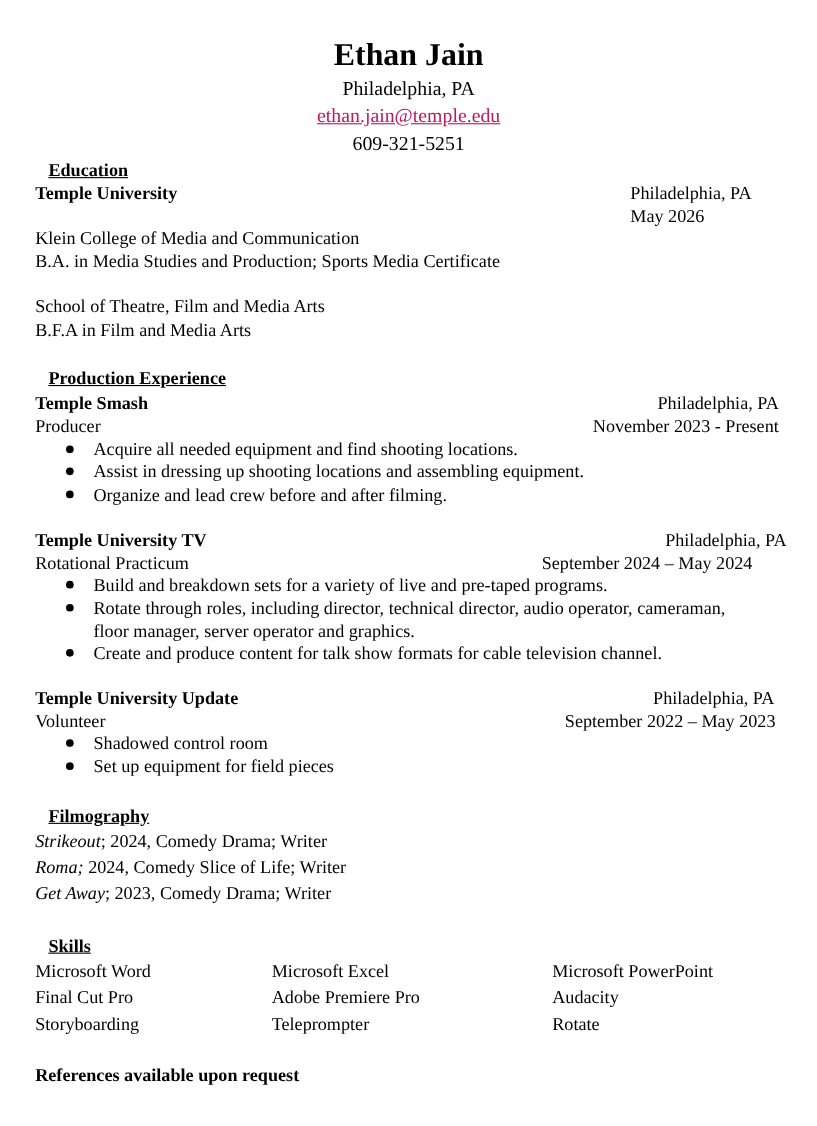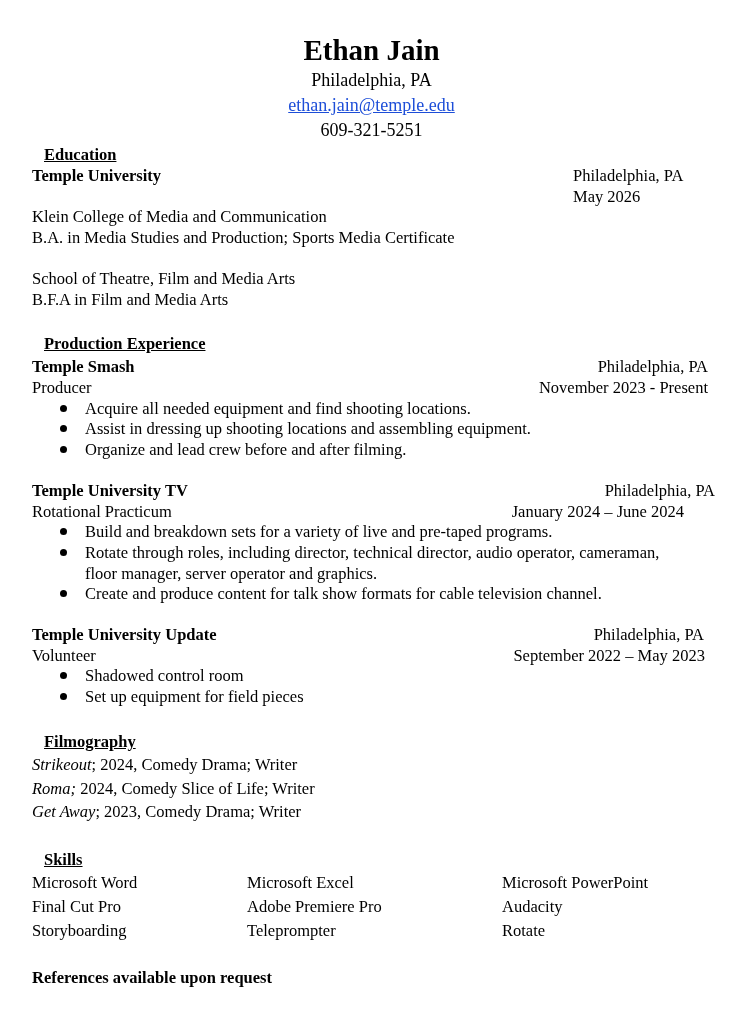--- a/index.html
+++ b/index.html
@@ -5,21 +5,21 @@
   html, body { margin: 0; padding: 0; background: #ffffff; }
   body {
     width: 743px; height: 1024px; position: relative; overflow: hidden;
     font-family: "Liberation Serif", "DejaVu Serif", serif;
     color: #000; font-size: 16.5px;
   }
   .abs { position: absolute; white-space: nowrap; line-height: 1; }
   .center { left: 0; width: 743px; text-align: center; }
   .name { font-size: 29px; font-weight: bold; top: 36px; }
   .contact { font-size: 18px; }
-  .email { color: #1d4ed8; text-decoration: underline; }
+  .email { color: #be185d; text-decoration: underline; }
   .b { font-weight: bold; }
   .u { text-decoration: underline; margin-left: 12px; }
   .i { font-style: italic; }
   .right { text-align: right; }
   .bullet-dot {
     position: absolute; width: 7px; height: 7px; border-radius: 50%;
     background: #000;
   }
 </style>
 </head>
@@ -48,21 +48,21 @@
 <span class="bullet-dot" style="left:60px;top:405px"></span>
 <div class="abs" style="left:85px;top:401px">Acquire all needed equipment and find shooting locations.</div>
 <span class="bullet-dot" style="left:60px;top:425px"></span>
 <div class="abs" style="left:85px;top:421px">Assist in dressing up shooting locations and assembling equipment.</div>
 <span class="bullet-dot" style="left:60px;top:446px"></span>
 <div class="abs" style="left:85px;top:442px">Organize and lead crew before and after filming.</div>
 
 <div class="abs b" style="left:32px;top:483px">Temple University TV</div>
 <div class="abs right" style="right:28px;top:483px">Philadelphia, PA</div>
 <div class="abs" style="left:32px;top:504px">Rotational Practicum</div>
-<div class="abs right" style="right:59px;top:504px">January 2024 – June 2024</div>
+<div class="abs right" style="right:59px;top:504px">September 2024 – May 2024</div>
 <span class="bullet-dot" style="left:60px;top:528px"></span>
 <div class="abs" style="left:85px;top:524px">Build and breakdown sets for a variety of live and pre-taped programs.</div>
 <span class="bullet-dot" style="left:60px;top:549px"></span>
 <div class="abs" style="left:85px;top:545px">Rotate through roles, including director, technical director, audio operator, cameraman,</div>
 <div class="abs" style="left:85px;top:566px">floor manager, server operator and graphics.</div>
 <span class="bullet-dot" style="left:60px;top:590px"></span>
 <div class="abs" style="left:85px;top:586px">Create and produce content for talk show formats for cable television channel.</div>
 
 <div class="abs b" style="left:32px;top:627px">Temple University Update</div>
 <div class="abs right" style="right:39px;top:627px">Philadelphia, PA</div>

